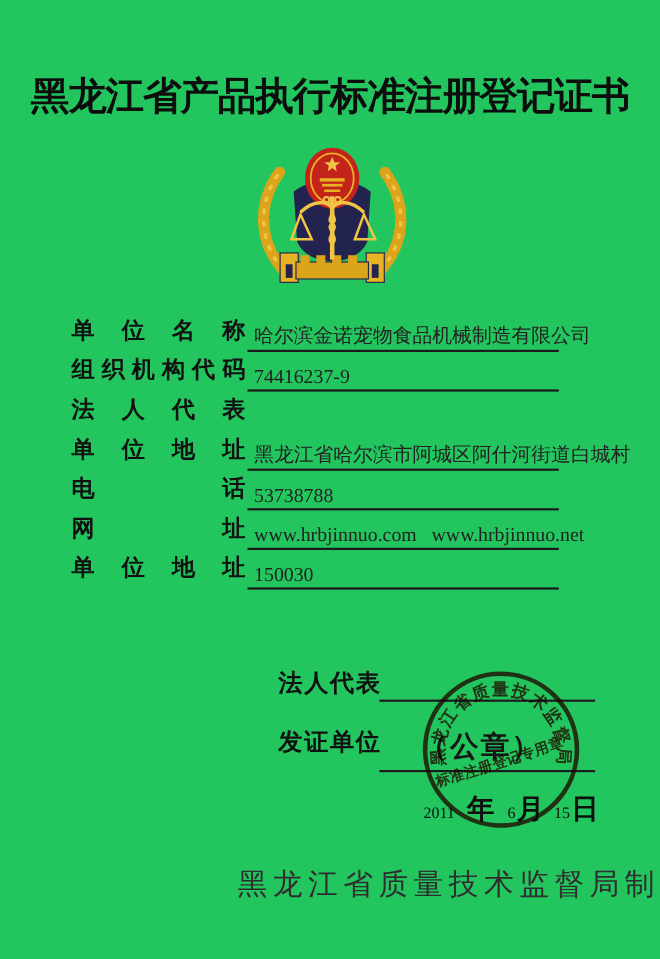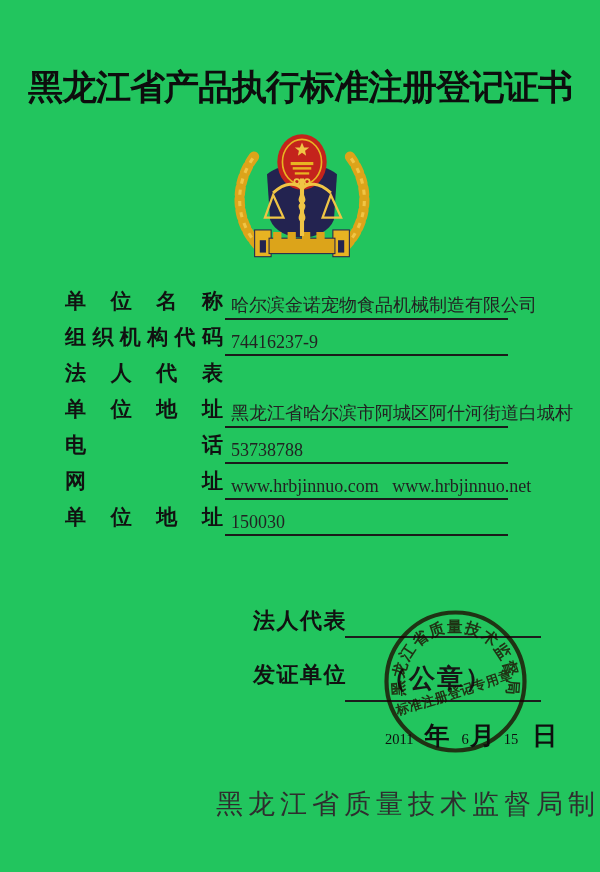--- a/index.html
+++ b/index.html
@@ -53,21 +53,21 @@
   .seal{position:absolute;left:383px;top:609px;width:145px;height:145px;
         mix-blend-mode:multiply;opacity:.92;}
   .date-row{
     position:absolute;left:385px;top:719px;width:165px;height:32px;
     display:flex;align-items:baseline;color:#0e0e0e;
   }
   .date-num{font-size:14.5px;font-family:"Liberation Serif","DejaVu Serif",serif;}
   .date-unit{font-size:25px;font-weight:bold;
     font-family:"Liberation Serif","DejaVu Serif",serif;}
   .g1{margin-right:11px;} .g2{margin-right:12px;} .g3{margin-right:1px;}
-  .g4{margin-right:9px;}  .g5{margin-right:14px;}
+  .g4{margin-right:9px;}  .g5{margin-right:1px;}
   
   .footer{
     position:absolute;top:786px;left:0;width:100%;text-align:right;
     font-size:27px;letter-spacing:5px;color:#2e2e2e;font-weight:normal;
     font-family:"Liberation Serif","DejaVu Serif",serif;
   }
 </style>
 </head>
 <body>
 

